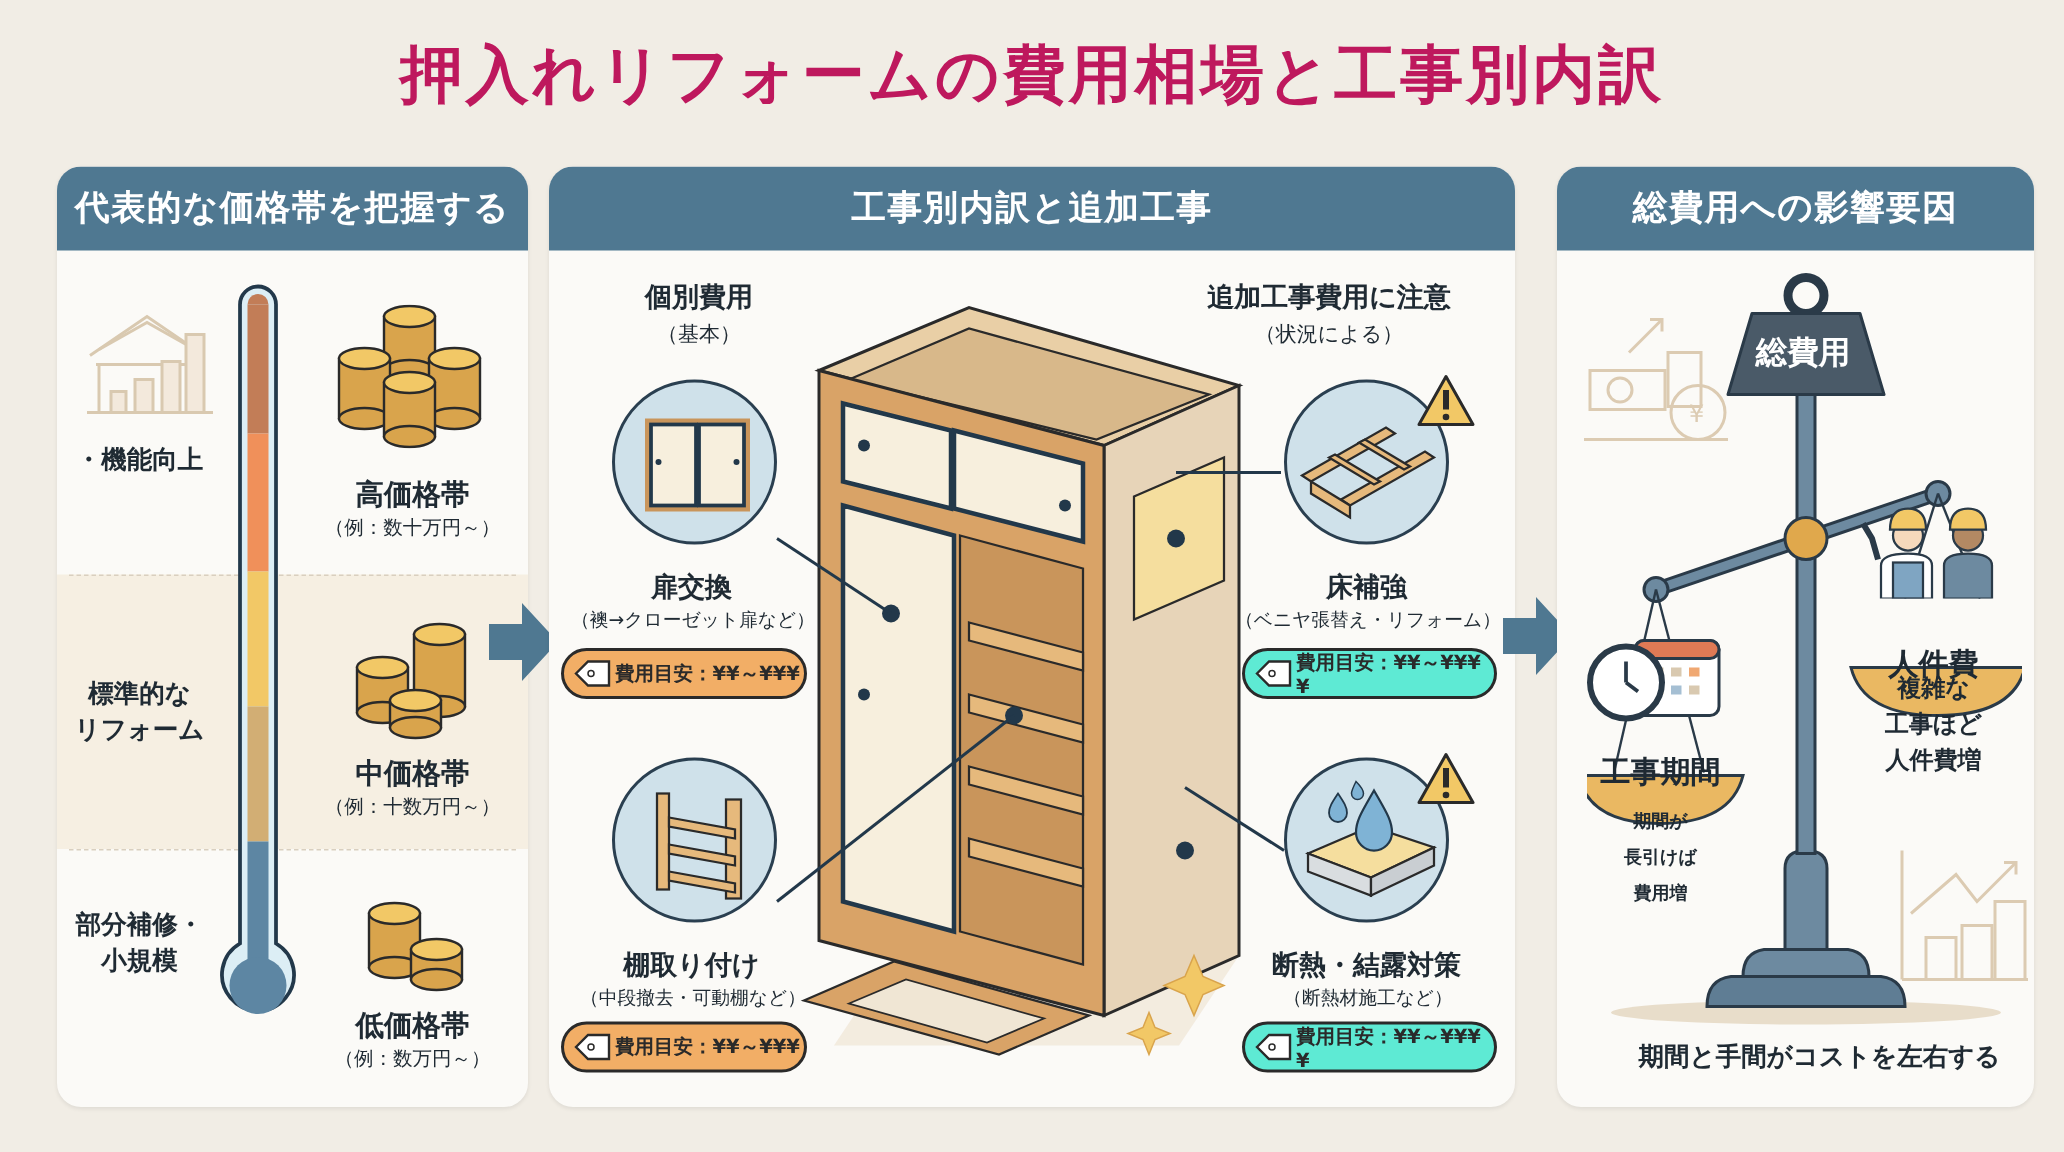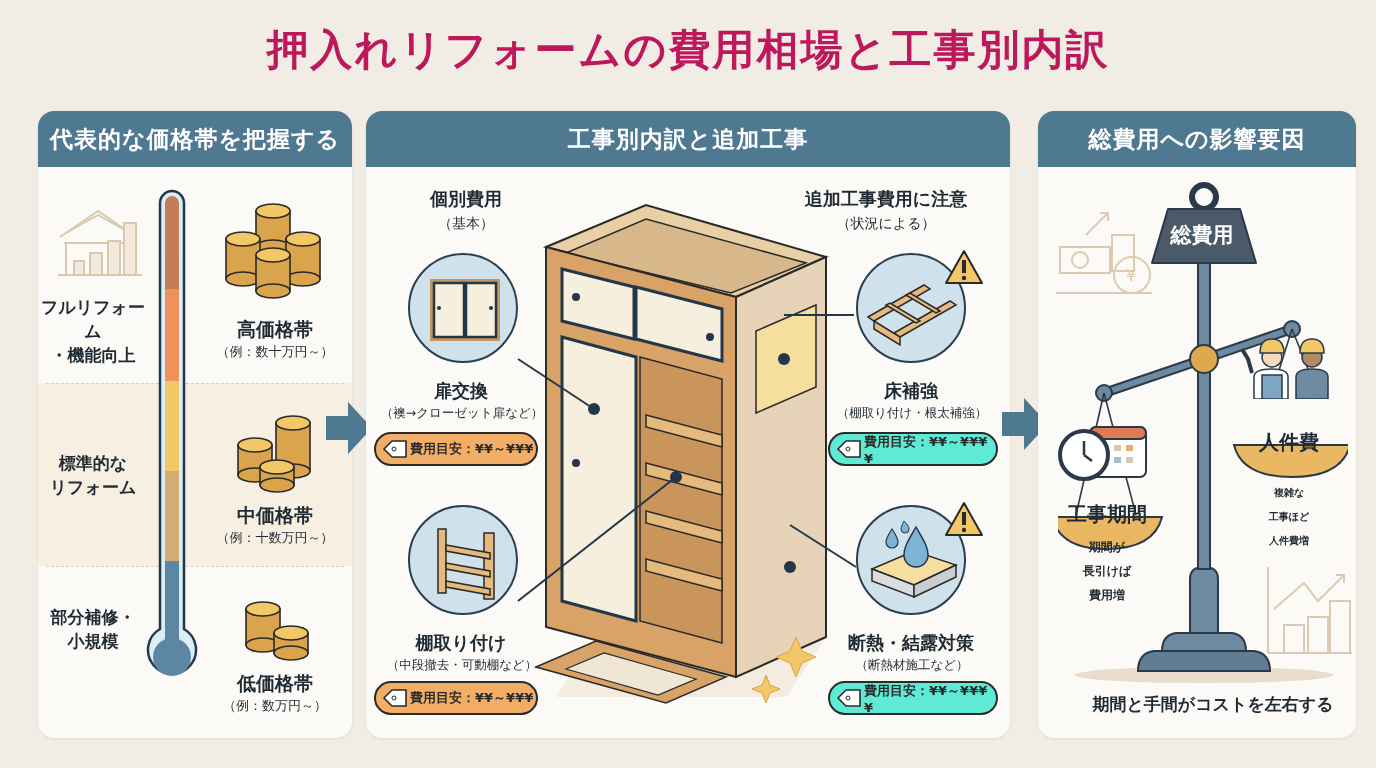--- a/index.html
+++ b/index.html
@@ -81,21 +81,20 @@
       <line x1="10" y1="40" x2="10" y2="72"></line>
       <rect x="18" y="58" width="10" height="14"></rect>
       <rect x="34" y="50" width="12" height="22"></rect>
       <rect x="52" y="38" width="12" height="34"></rect>
       <rect x="68" y="20" width="12" height="52"></rect>
       <line x1="2" y1="72" x2="86" y2="72"></line>
     </g>
   </svg>
 
   <div class="lbl lbl-l" style="left:0;top:184px;width:110px">
-    <div>フルリフォーム</div>
     <div>・機能向上</div>
   </div>
   <div class="lbl lbl-l" style="left:0;top:494px;width:110px">
     <div>部分補修・</div>
     <div>小規模</div>
   </div>
   <div class="lbl lbl-l" style="left:0;top:340px;width:110px">
     <div>標準的な</div>
     <div>リフォーム</div>
   </div>
@@ -299,21 +298,21 @@
         <polygon points="48,40 78,58 82,56 52,38"></polygon>
       </g>
     </svg>
   </div>
   <svg class="warn" style="left:578px;top:138px" width="40" height="36" viewBox="0 0 40 36">
     <path d="M20 2 L38 34 H2 Z" fill="#f2c866" stroke="#2a2a2a" stroke-width="2" stroke-linejoin="round"></path>
     <rect x="18" y="11" width="4" height="13" fill="#2a2a2a"></rect>
       <circle cx="20" cy="29" r="2.2" fill="#2a2a2a"></circle>
   </svg>
   <div class="item-name" style="left:450px;top:268px">床補強</div>
-  <div class="item-sub" style="left:446px;top:294px">（棚取り付け・根太補強）</div>
+  <div class="item-sub" style="left:446px;top:294px">（ベニヤ張替え・リフォーム）</div>
   <div class="tag tag-add" style="left:462px;top:321px;width:170px">
     <svg width="26" height="20" viewBox="0 0 26 20">
         <path d="M2 10 L10 2 H24 V18 H10 Z" fill="#fff" stroke="#2a2a2a" stroke-width="1.6"></path>
         <circle cx="12" cy="10" r="2" fill="none" stroke="#2a2a2a"></circle>
       </svg>
     <span>費用目安：¥¥～¥¥¥¥</span>
   </div>
 
   <div class="circle" style="left:490px;top:394px">
     <svg width="110" height="110" viewBox="0 0 110 110">
@@ -433,20 +432,20 @@
   </svg>
 
   <div class="r-lbl" style="left:14px;top:390px;width:110px;font-size:20px">工事期間</div>
   <div class="r-lbl" style="left:14px;top:424px;width:110px;font-size:12px;line-height:24px">
     <div>期間が</div>
     <div>長引けば</div>
     <div>費用増</div>
   </div>
 
   <div class="r-lbl" style="left:196px;top:318px;width:110px;font-size:20px">人件費</div>
-  <div class="r-lbl" style="left:196px;top:370px;width:110px;font-size:10px;line-height:24px">
+  <div class="r-lbl" style="left:196px;top:336px;width:110px;font-size:16px;line-height:24px">
     <div>複雑な</div>
     <div>工事ほど</div>
     <div>人件費増</div>
   </div>
 
   <div class="r-lbl" style="left:0;top:582px;width:350px;font-size:17px">期間と手間がコストを左右する</div>
 </div>
 
 </body></html>

